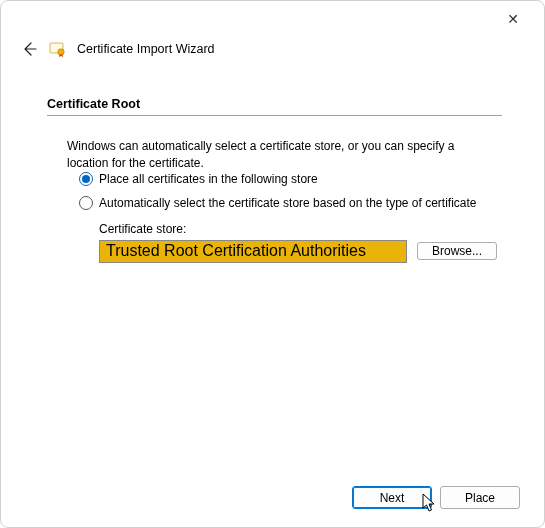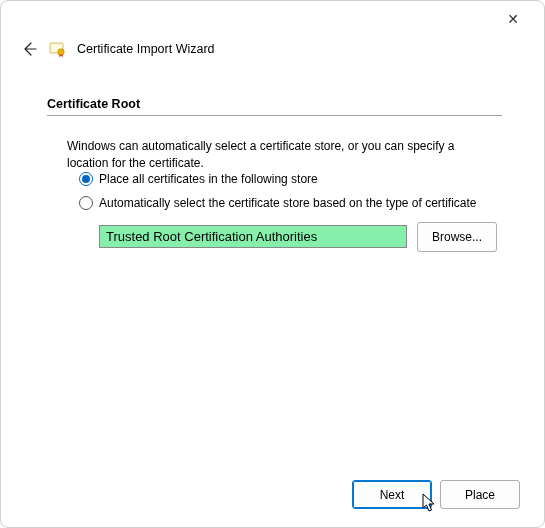--- a/index.html
+++ b/index.html
@@ -130,48 +130,48 @@
     }
     .store-row {
       display: flex;
       gap: 10px;
       align-items: center;
     }
     .store-input {
       width: 308px;
       height: 23px;
       border: 1px solid #888;
-      font-size: 13px;
+      font-size: 16px;
       padding: 10px 6px;
       color: #000;
-      background: #86efac;
+      background: #eab308;
     }
     .browse-btn {
       width: 80px;
-      height: 30px;
+      height: 18px;
       border: 1px solid #adadad;
       background: #fdfdfd;
       font-size: 12px;
       color: #000;
       border-radius: 3px;
       cursor: pointer;
       display: flex;
       align-items: center;
       justify-content: center;
     }
     .footer {
       position: absolute;
       bottom: 18px;
       right: 24px;
       display: flex;
       gap: 8px;
     }
     .btn {
       width: 80px;
-      height: 29px;
+      height: 23px;
       border: 1px solid #adadad;
       background: #fdfdfd;
       font-size: 12px;
       color: #000;
       border-radius: 3px;
       cursor: pointer;
       display: flex;
       align-items: center;
       justify-content: center;
     }
@@ -222,20 +222,21 @@
       <div class="radio selected"></div>
       <div class="radio-label">Place all certificates in the following store</div>
     </div>
     <div class="radio-row">
       <div class="radio"></div>
       <div class="radio-label">Automatically select the certificate store based on the type of certificate</div>
     </div>
   </div>
 
   <div class="store-block">
+    <div class="store-label">Certificate store:</div>
     <div class="store-row">
       <input class="store-input" type="text" readonly="" value="Trusted Root Certification Authorities" style="">
       <div class="browse-btn">
         <span>Browse...</span>
       </div>
     </div>
   </div>
 </div>
 
 <div class="footer">

